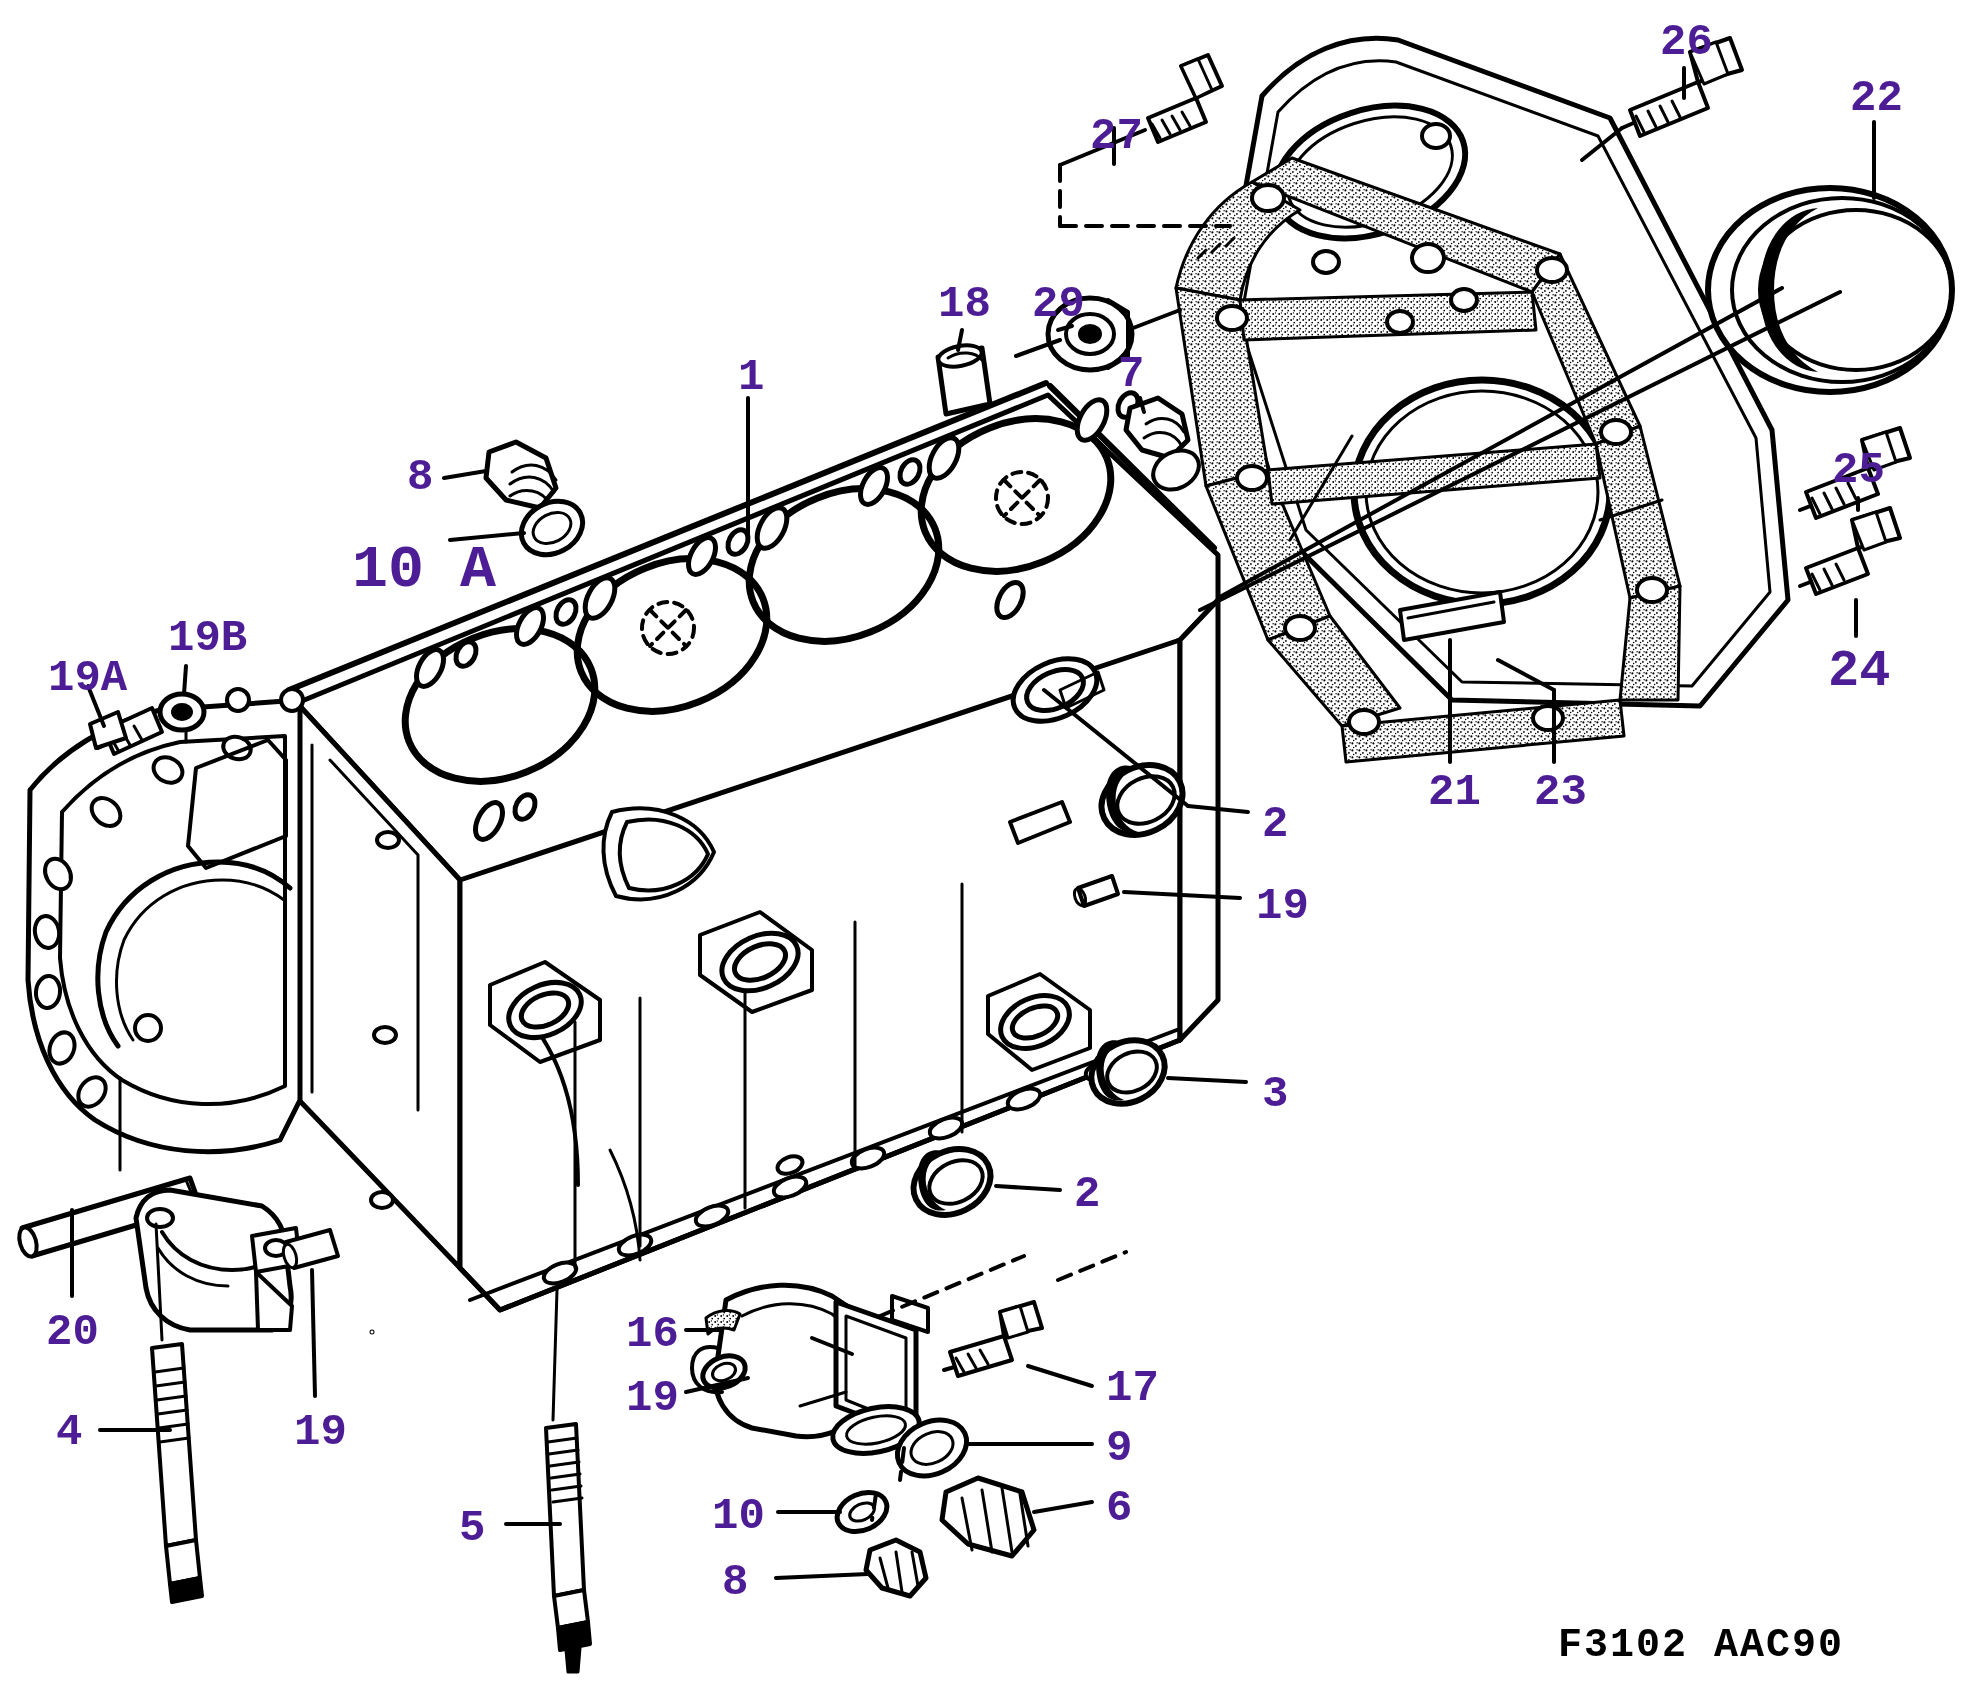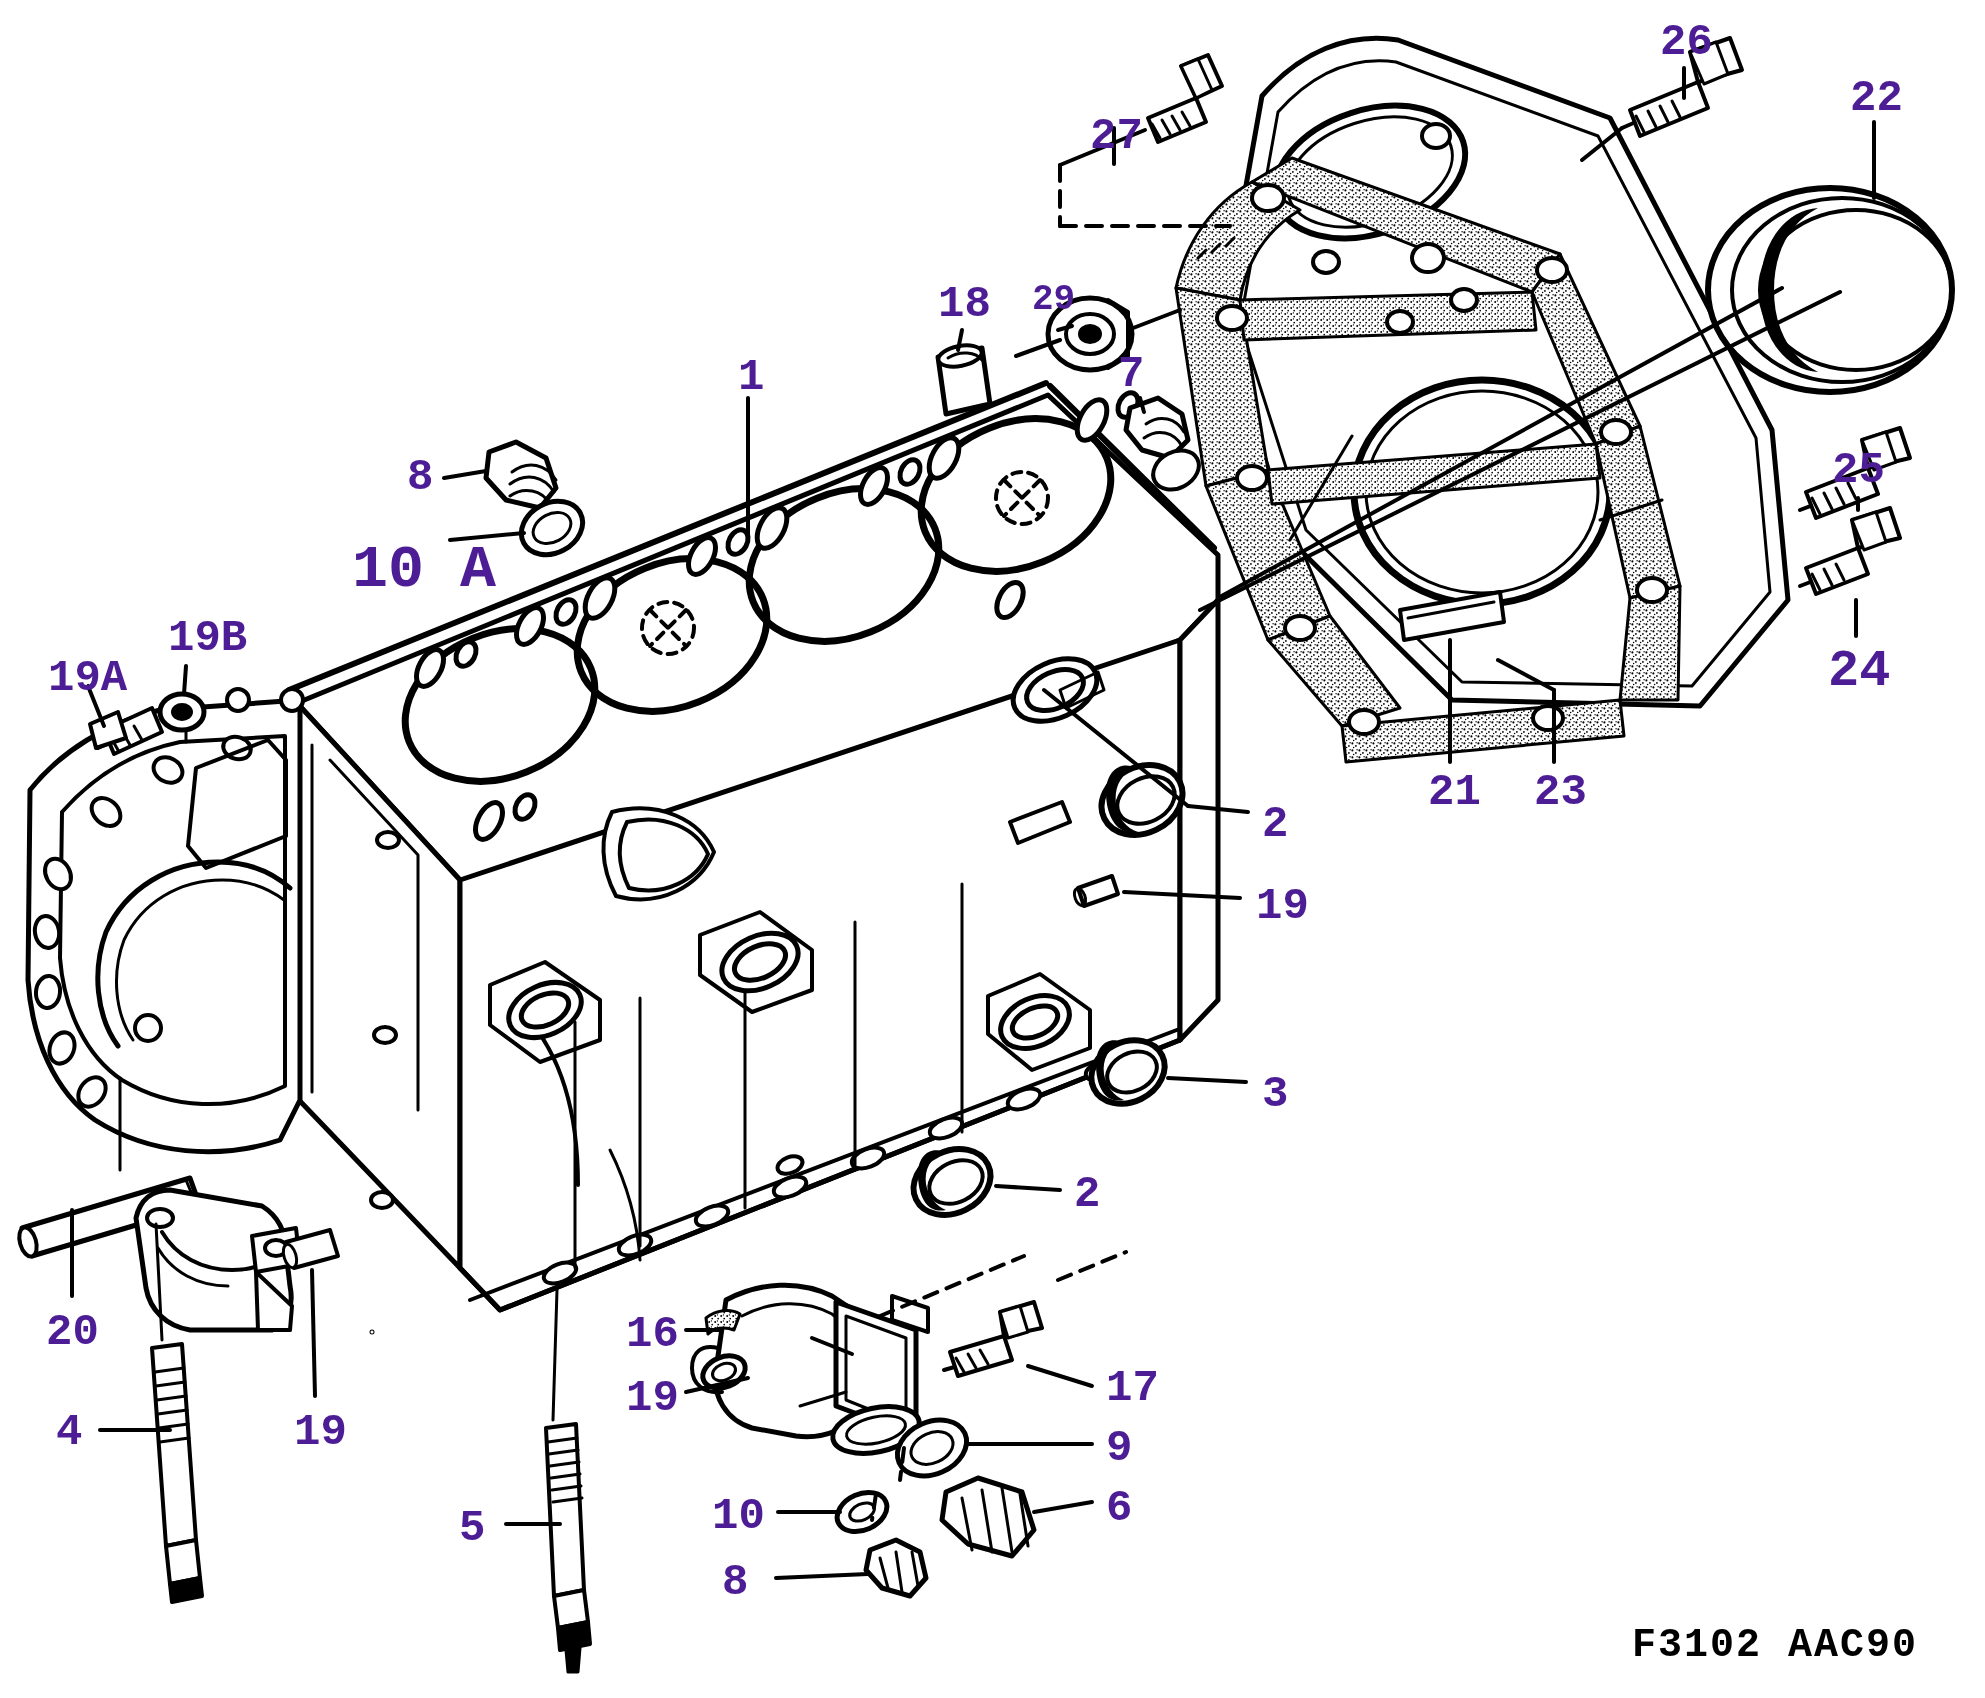--- a/index.html
+++ b/index.html
@@ -593,21 +593,21 @@
         <path d="M 1200,610 L 1840,292"></path>
       </g>
 
     </g>
   </svg>
 
   <div class="callout" style="left:738px;  top:355px;  font-size:44px;">1</div>
   <div class="callout" style="left:407px;  top:455px;  font-size:44px;">8</div>
   <div class="callout" style="left:352px;  top:540px;  font-size:60px;">10 A</div>
   <div class="callout" style="left:938px;  top:282px;  font-size:44px;">18</div>
-  <div class="callout" style="left:1032px; top:282px;  font-size:36px;">29</div>
+  <div class="callout" style="left:1032px; top:282px;  font-size:44px;">29</div>
   <div class="callout" style="left:1118px; top:352px;  font-size:44px;">7</div>
   <div class="callout" style="left:1090px; top:82px;   font-size:44px;margin-top:32px;">27</div>
   <div class="callout" style="left:1660px; top:20px;   font-size:44px;">26</div>
   <div class="callout" style="left:1850px; top:76px;   font-size:44px;">22</div>
   <div class="callout" style="left:1832px; top:448px;  font-size:44px;">25</div>
   <div class="callout" style="left:1828px; top:646px;  font-size:52px;">24</div>
   <div class="callout" style="left:1428px; top:770px;  font-size:44px;">21</div>
   <div class="callout" style="left:1534px; top:770px;  font-size:44px;">23</div>
   <div class="callout" style="left:48px;   top:636px;  font-size:44px;margin-top:20px;">19A</div>
   <div class="callout" style="left:168px;  top:616px;  font-size:44px;">19B</div>
@@ -620,15 +620,15 @@
   <div class="callout" style="left:294px; top:1410px; font-size:44px;">19</div>
   <div class="callout" style="left:626px;  top:1312px; font-size:44px;">16</div>
   <div class="callout" style="left:626px;  top:1376px; font-size:44px;">19</div>
   <div class="callout" style="left:1106px; top:1366px; font-size:44px;">17</div>
   <div class="callout" style="left:1106px; top:1426px; font-size:44px;">9</div>
   <div class="callout" style="left:459px;  top:1506px; font-size:44px;">5</div>
   <div class="callout" style="left:712px;  top:1494px; font-size:44px;">10</div>
   <div class="callout" style="left:1106px; top:1486px; font-size:44px;">6</div>
   <div class="callout" style="left:722px; top:1560px; font-size:44px;">8</div>
 
-  <div class="drawing-code" style="left:1632px; top:1626px; font-size:40px; letter-spacing:2px;">F3102 AAC90</div>
+  <div class="drawing-code" style="left:1558px; top:1626px; font-size:40px; letter-spacing:2px;">F3102 AAC90</div>
 
 </div>
 
 </body></html>

